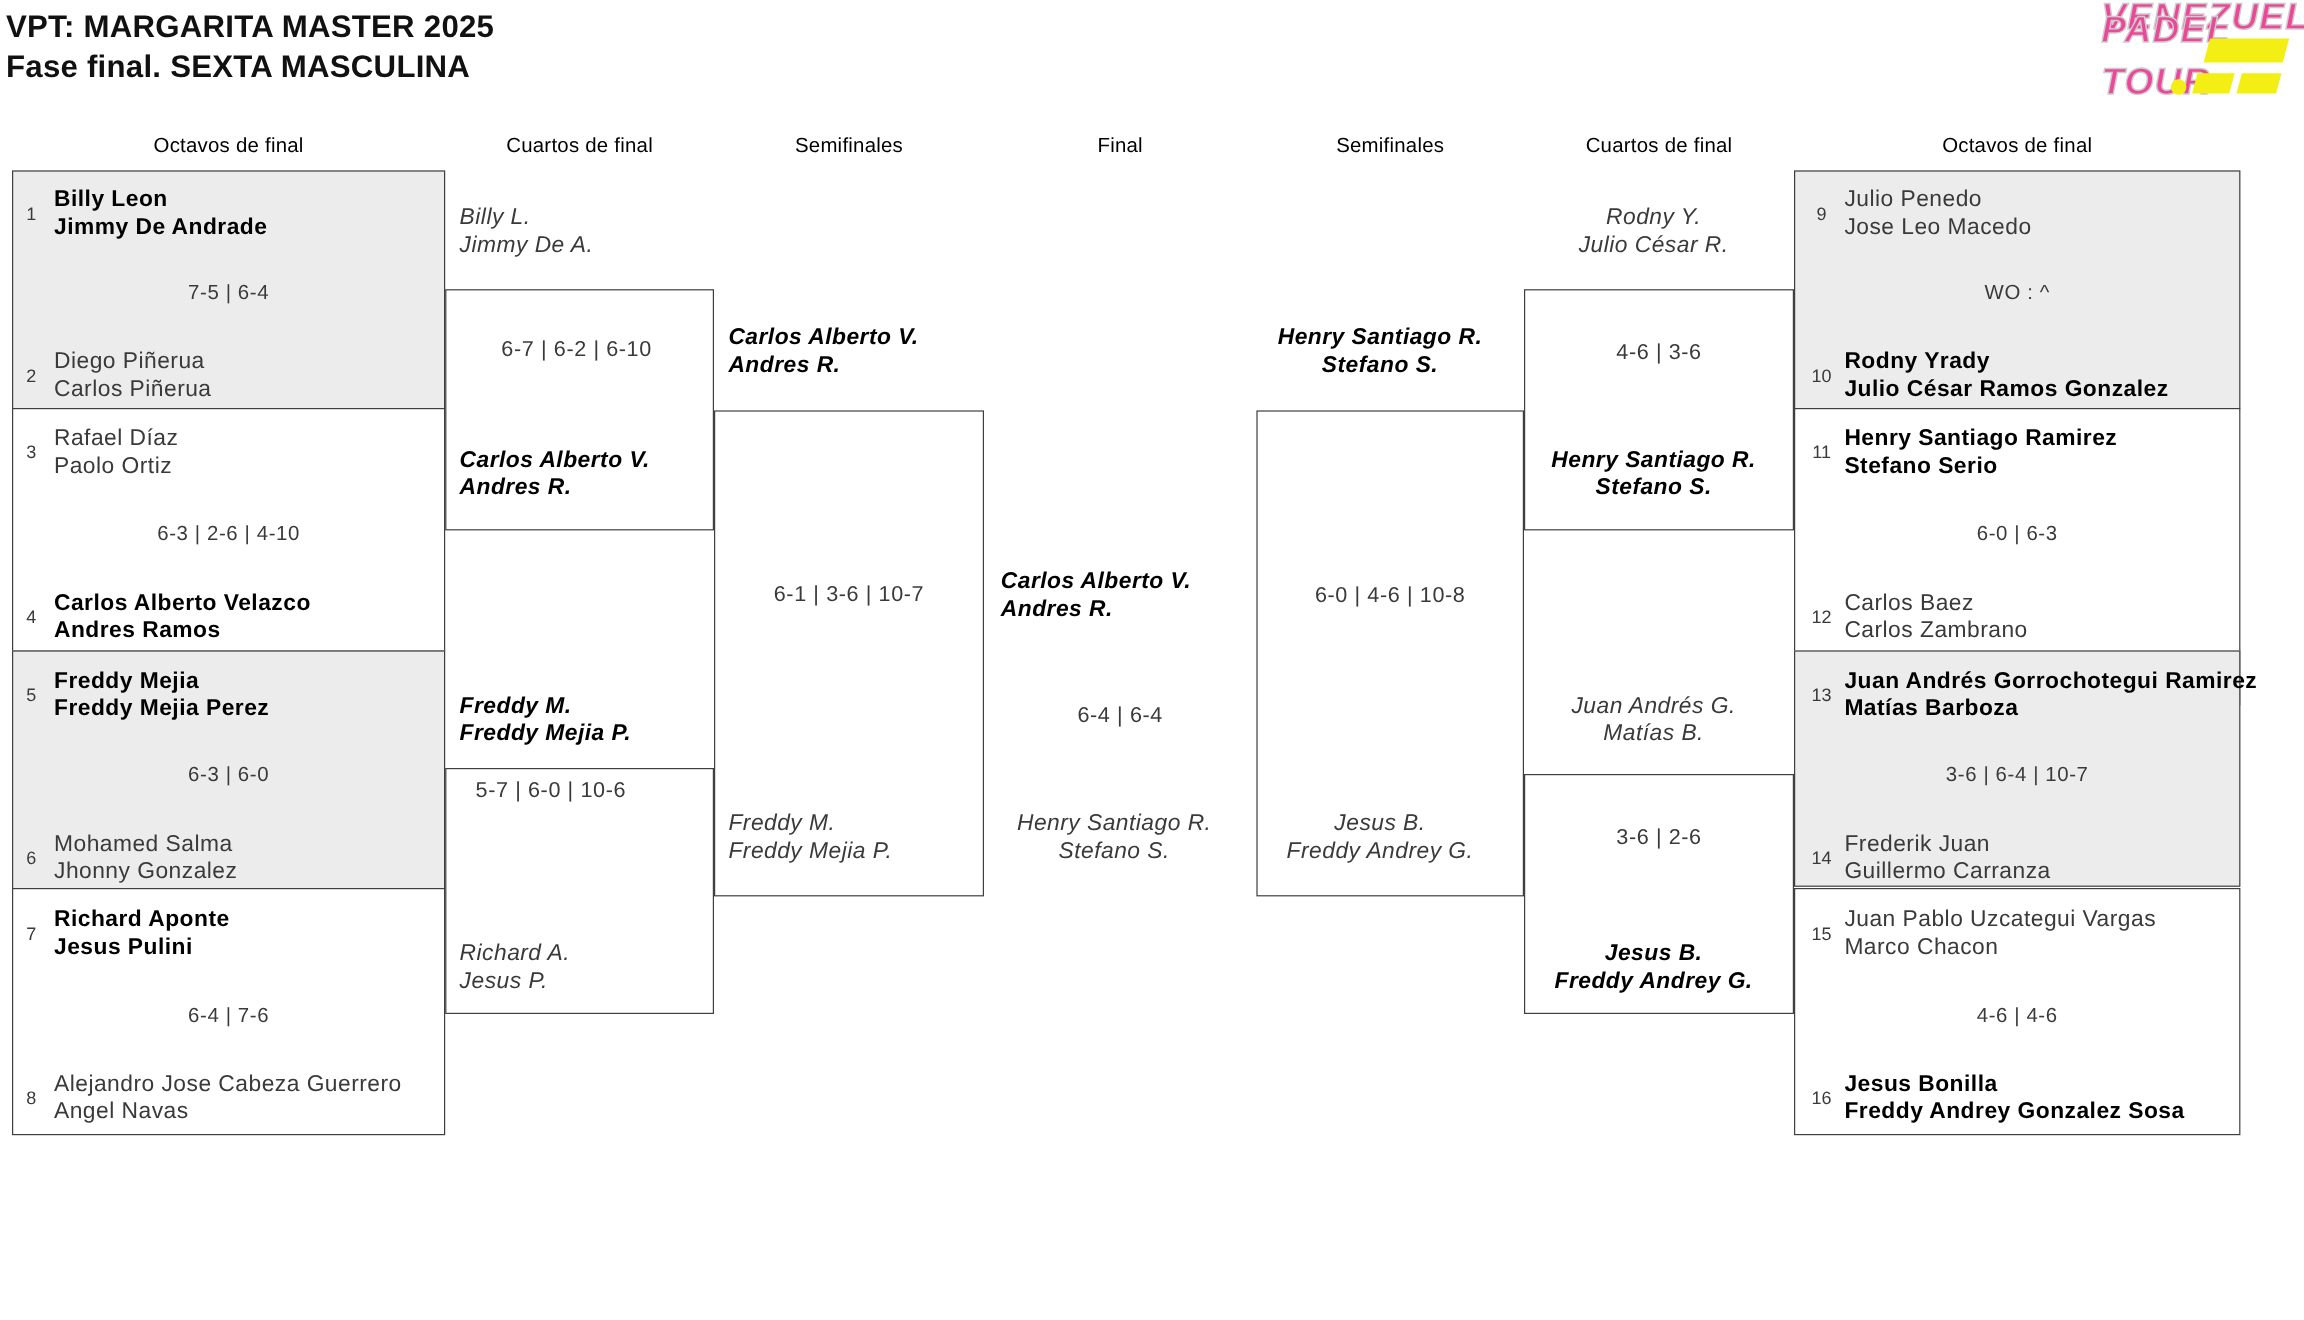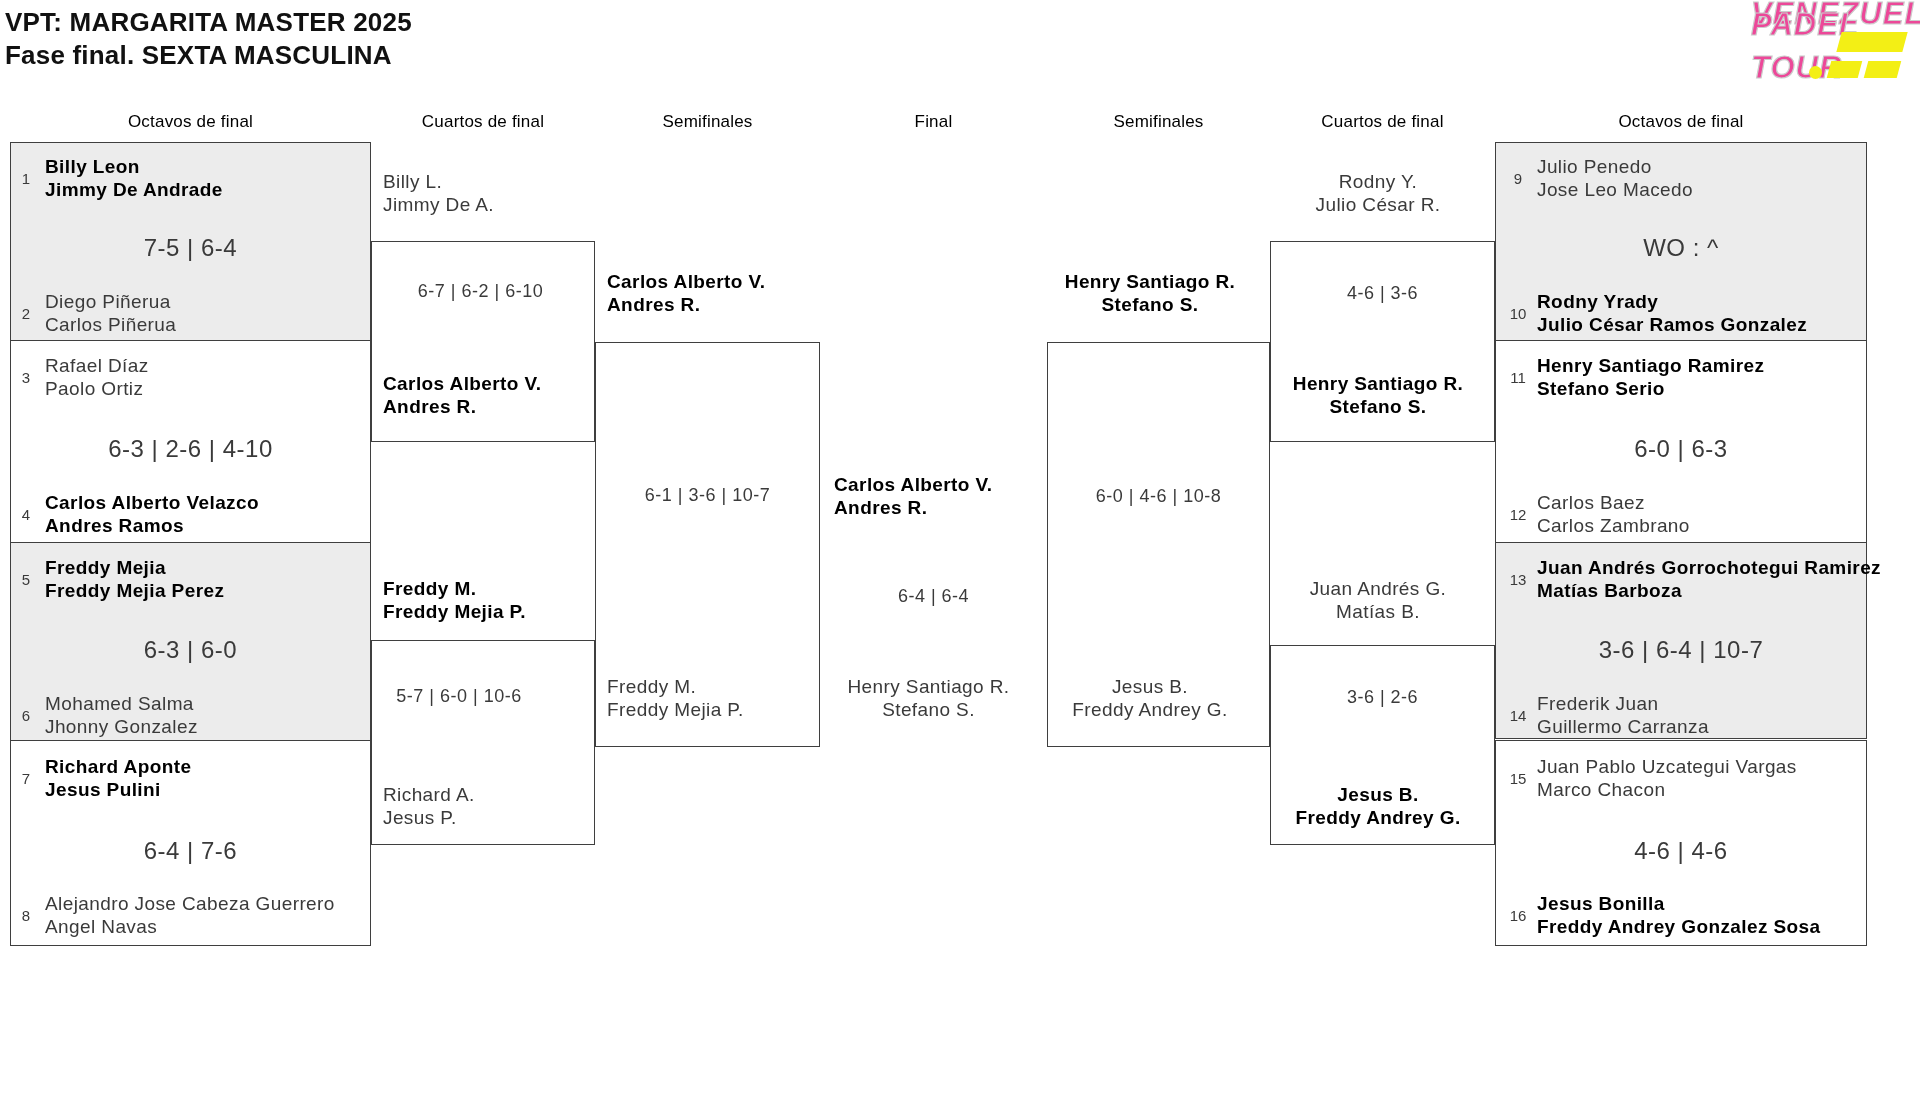--- a/index.html
+++ b/index.html
@@ -18,27 +18,27 @@
   
   .obox{position:absolute;width:361px;border:1px solid #3f3f3f;background:#fff;box-sizing:border-box;}
   .obox.gray{background:#ececec;}
   .obox.r{width:372px;}
   .orow{position:absolute;left:0;right:0;display:flex;padding-left:2px;}
   .obox.r .orow{padding-left:9px;}
   .seed{width:26px;flex:none;align-self:center;text-align:center;font-size:15px;color:#3a3a3a;}
   .nm{font-size:19px;line-height:23px;letter-spacing:0.4px;color:#3a3a3a;margin-left:6px;white-space:nowrap;}
   .nm.w{font-weight:700;color:#000;}
   .ln{display:block;}
-  .osc{position:absolute;left:0;right:0;text-align:center;font-size:24px;letter-spacing:0.5px;color:#3a3a3a;}
+  .osc{position:absolute;left:0;right:0;text-align:center;font-size:17px;letter-spacing:0.5px;color:#3a3a3a;}
 
   
   .lbox{position:absolute;border:1px solid #3f3f3f;box-sizing:border-box;background:transparent;}
 
   
-  .blk{position:absolute;font-size:19px;line-height:23px;letter-spacing:0.4px;color:#3a3a3a;white-space:nowrap;}
+  .blk{position:absolute;font-size:19px;line-height:23px;letter-spacing:0.4px;color:#3a3a3a;white-space:nowrap;font-style:italic;}
   .blk.w{font-weight:700;color:#000;}
   .blk.ra{text-align:center;}
   .fsc{position:absolute;text-align:center;font-size:18px;letter-spacing:0.5px;color:#3a3a3a;}
 
   
   .logo{position:absolute;left:1745px;top:2px;width:172px;height:90px;}
   .lgl{position:absolute;left:6px;font-size:31px;line-height:24px;font-weight:700;font-style:italic;
        letter-spacing:1px;color:#ec4899;-webkit-text-stroke:1.2px #cccccc;white-space:nowrap;}
   .lgl1{top:0px;}
   .lgl2{top:11px;text-align:right;}
@@ -233,21 +233,21 @@
   <div class="fsc" style="left:371px;width:219px;top:281px">6-7 | 6-2 | 6-10</div>
   <div class="blk w" style="left:383px;top:372px">
       <span class="ln">Carlos Alberto V.</span>
       <span class="ln">Andres R.</span>
     </div>
 
   <div class="blk w" style="left:383px;top:577px">
       <span class="ln">Freddy M.</span>
       <span class="ln">Freddy Mejia P.</span>
     </div>
-  <div class="fsc" style="left:371px;width:176px;top:686px">5-7 | 6-0 | 10-6</div>
+  <div class="fsc" style="left:371px;width:176px;top:648px">5-7 | 6-0 | 10-6</div>
   <div class="blk" style="left:383px;top:783px">
       <span class="ln">Richard A.</span>
       <span class="ln">Jesus P.</span>
     </div>
 
   <div class="blk w" style="left:607px;top:270px">
       <span class="ln">Carlos Alberto V.</span>
       <span class="ln">Andres R.</span>
     </div>
   <div class="fsc" style="left:595px;width:225px;top:485px">6-1 | 3-6 | 10-7</div>

